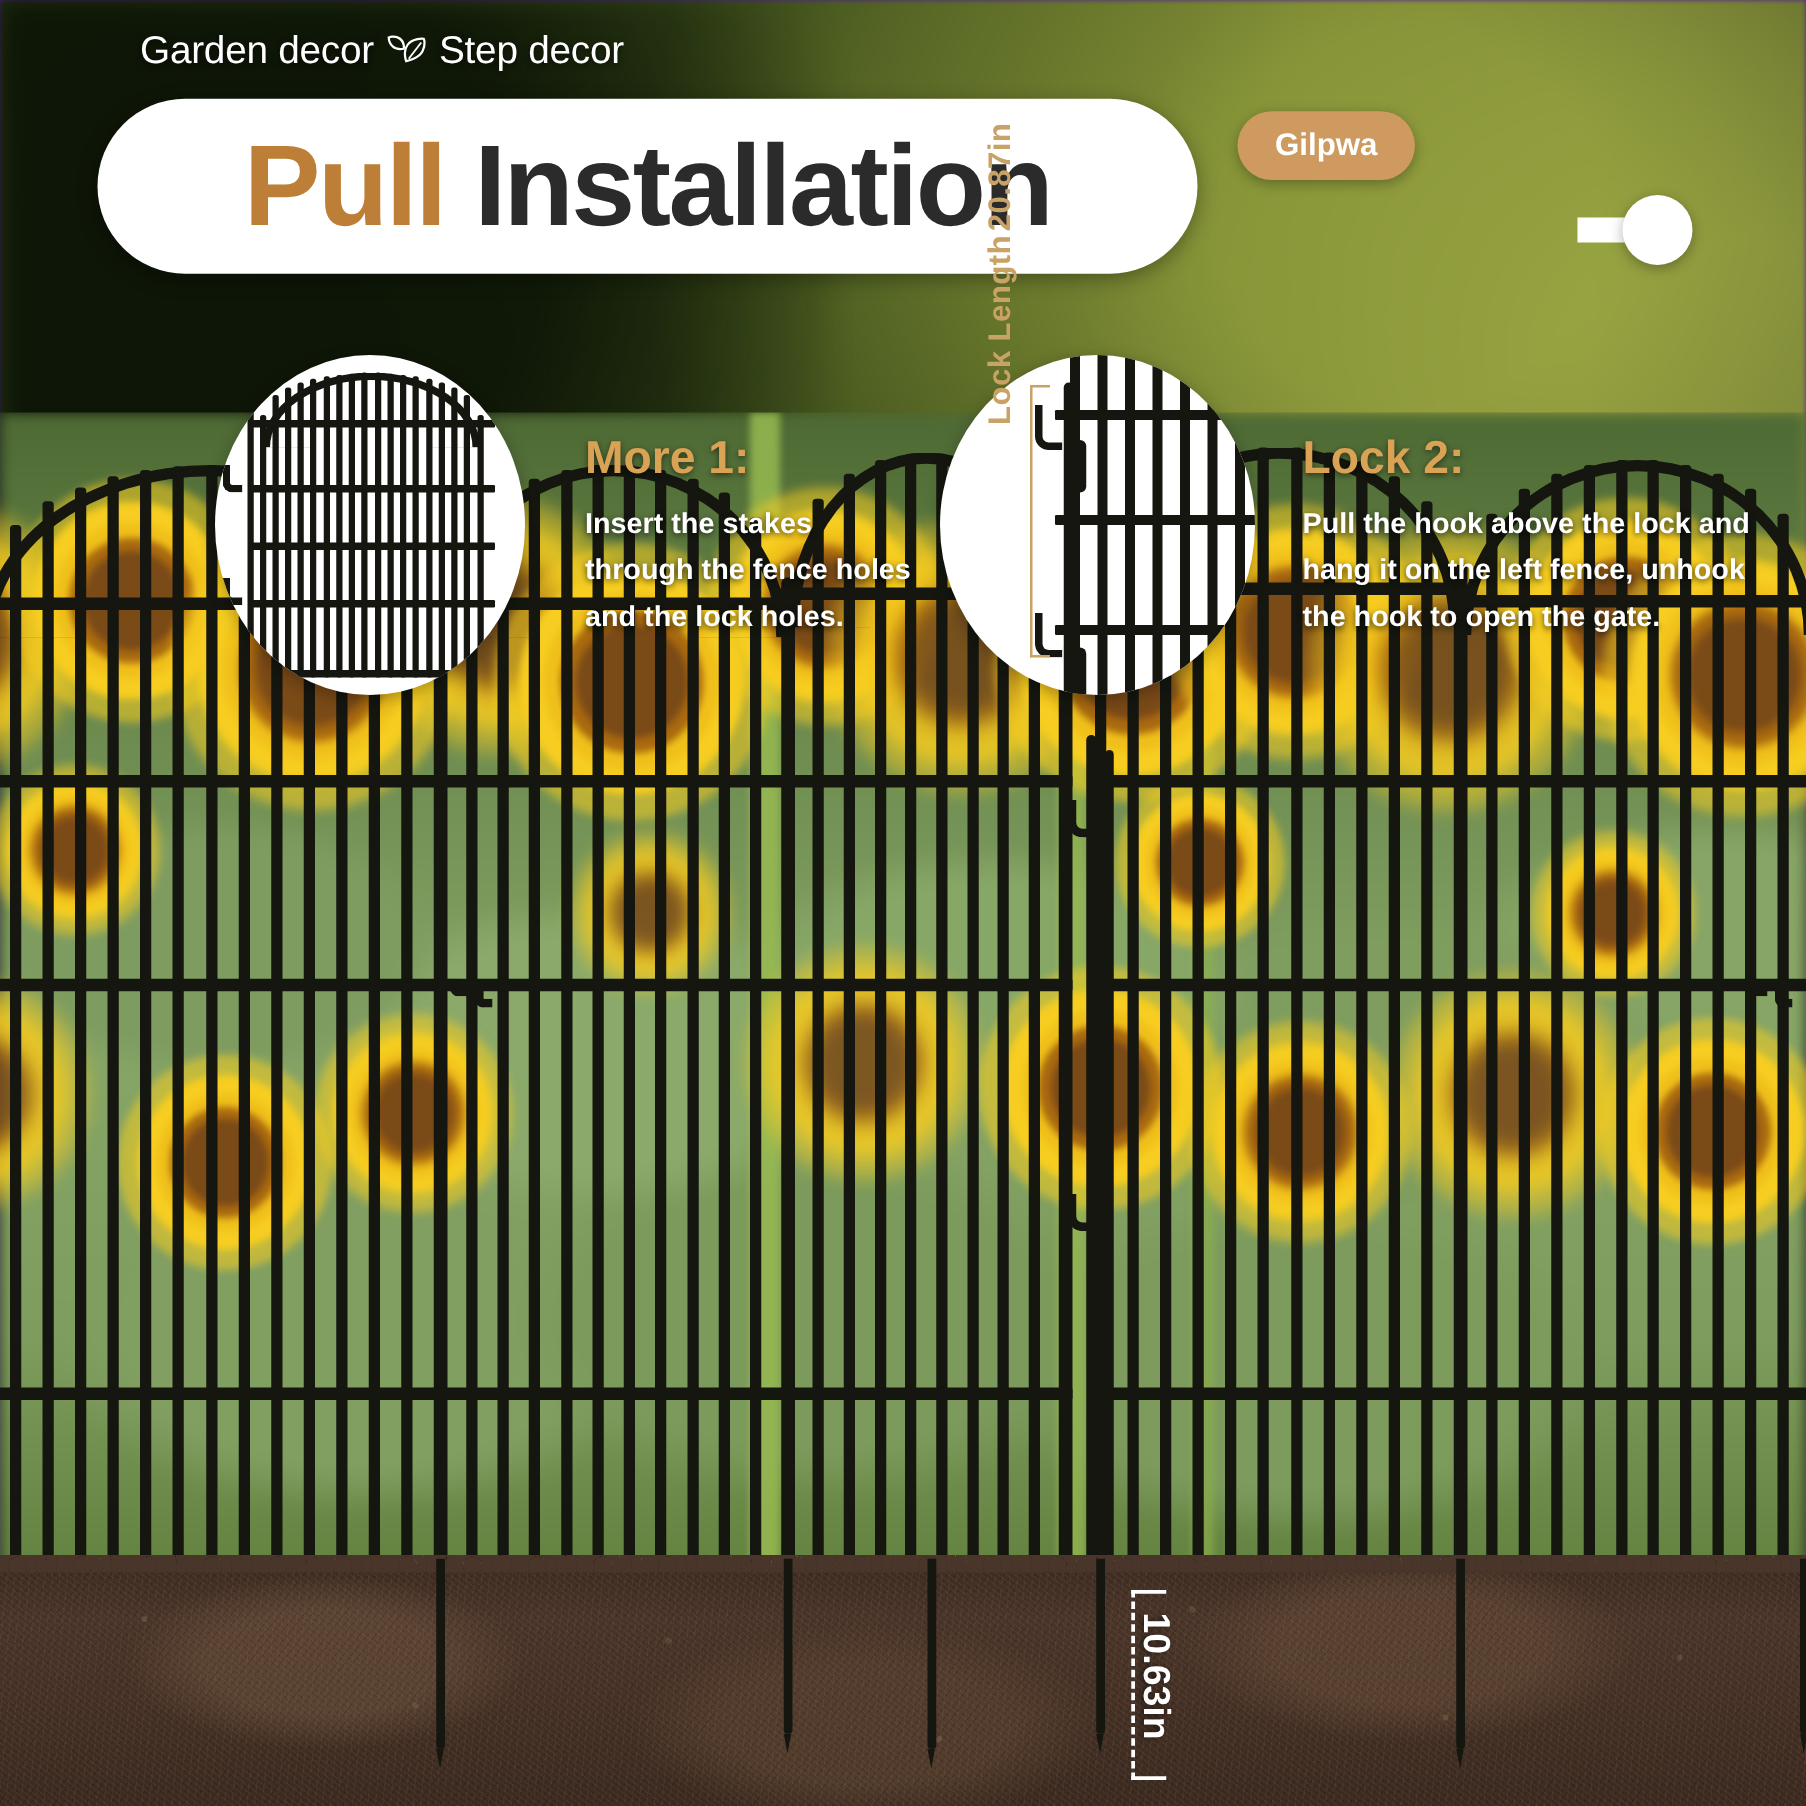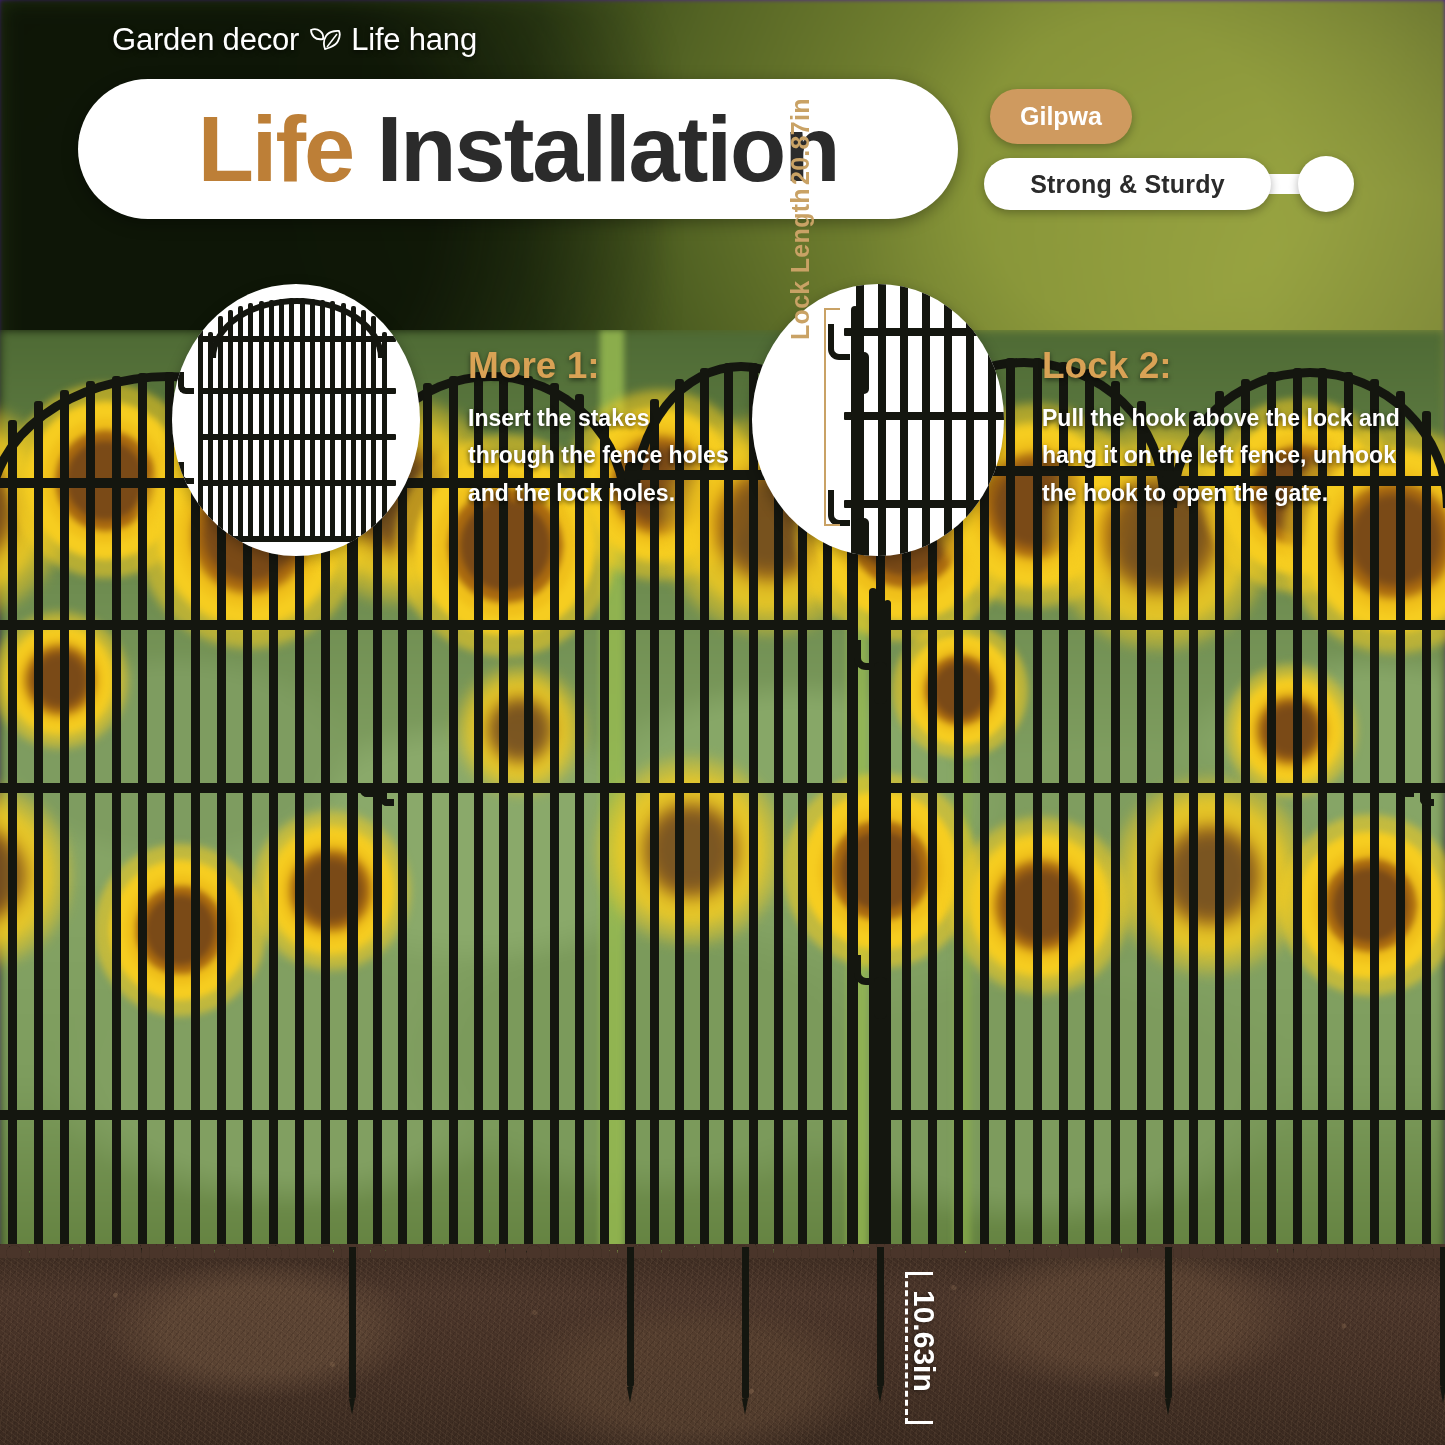--- a/index.html
+++ b/index.html
@@ -397,38 +397,35 @@
       <div class="stake-tip" style="left: 1439.5px; top: 1387px;"></div>
     </div>
 
   <div class="tagline">
     <span>Garden decor</span>
     <svg class="leaf-icon" viewBox="0 0 34 30">
       <path d="M3 5 C3 5 8 3 12 6 C16 9 15 14 15 14 C15 14 9 15 6 12 C3 9 3 5 3 5 Z" fill="none" stroke="#fff" stroke-width="1.8"></path>
       <path d="M31 6 C31 6 22 5 18 11 C14 17 17 24 17 24 C17 24 27 22 30 16 C33 10 31 6 31 6 Z" fill="none" stroke="#fff" stroke-width="1.8"></path>
       <path d="M19 22 L29 9" stroke="#fff" stroke-width="1.5" fill="none"></path>
     </svg>
-    <span>Life hang</span>
+    <span>Step decor</span>
   </div>
 
   <div class="title-pill">
     <div class="title-text">
-      <span class="w1">Life</span>
+      <span class="w1">Pull</span>
       <span class="w2">Installation</span>
     </div>
   </div>
 
   <div class="brand-pill">
     <span>Gilpwa</span>
   </div>
 
   <div class="sturdy-bar"></div>
-  <div class="sturdy-pill">
-    <span>Strong &amp; Sturdy</span>
-  </div>
   <div class="sturdy-dot"></div>
 
   <div class="callout">
     <div class="bubble" style="left:172px; top:284px; width:248px; height:272px;">
       <div class="mini" id="mini1" style="left: 0px; top: 0px; width: 248px; height: 272px;">
           <div class="march" style="left: 38px; top: 14px; width: 174px; height: 60px;"></div>
           <div class="mbar" style="left: 35.5px; top: 48px; width: 5px; height: 210px;"></div>
           <div class="mbar" style="left: 45.7353px; top: 32px; width: 5px; height: 226px;"></div>
           <div class="mbar" style="left: 55.9706px; top: 26.0911px; width: 5px; height: 231.909px;"></div>
           <div class="mbar" style="left: 66.2059px; top: 22.077px; width: 5px; height: 235.923px;"></div>

